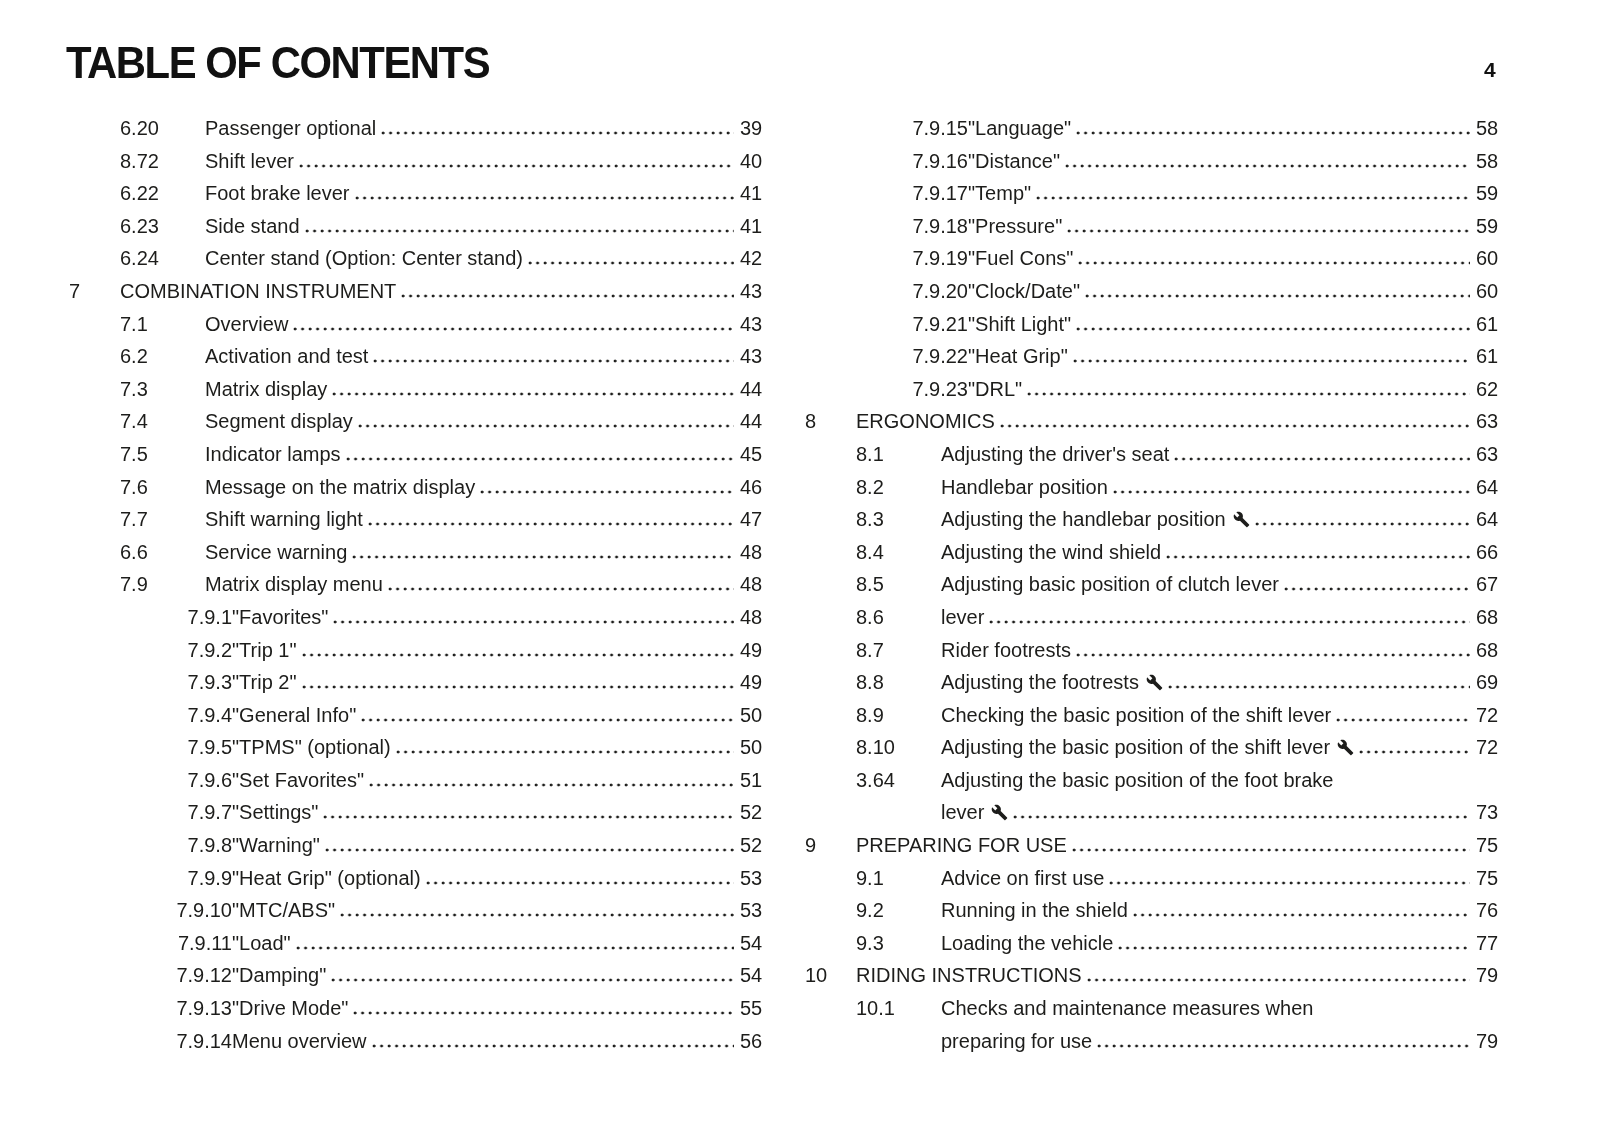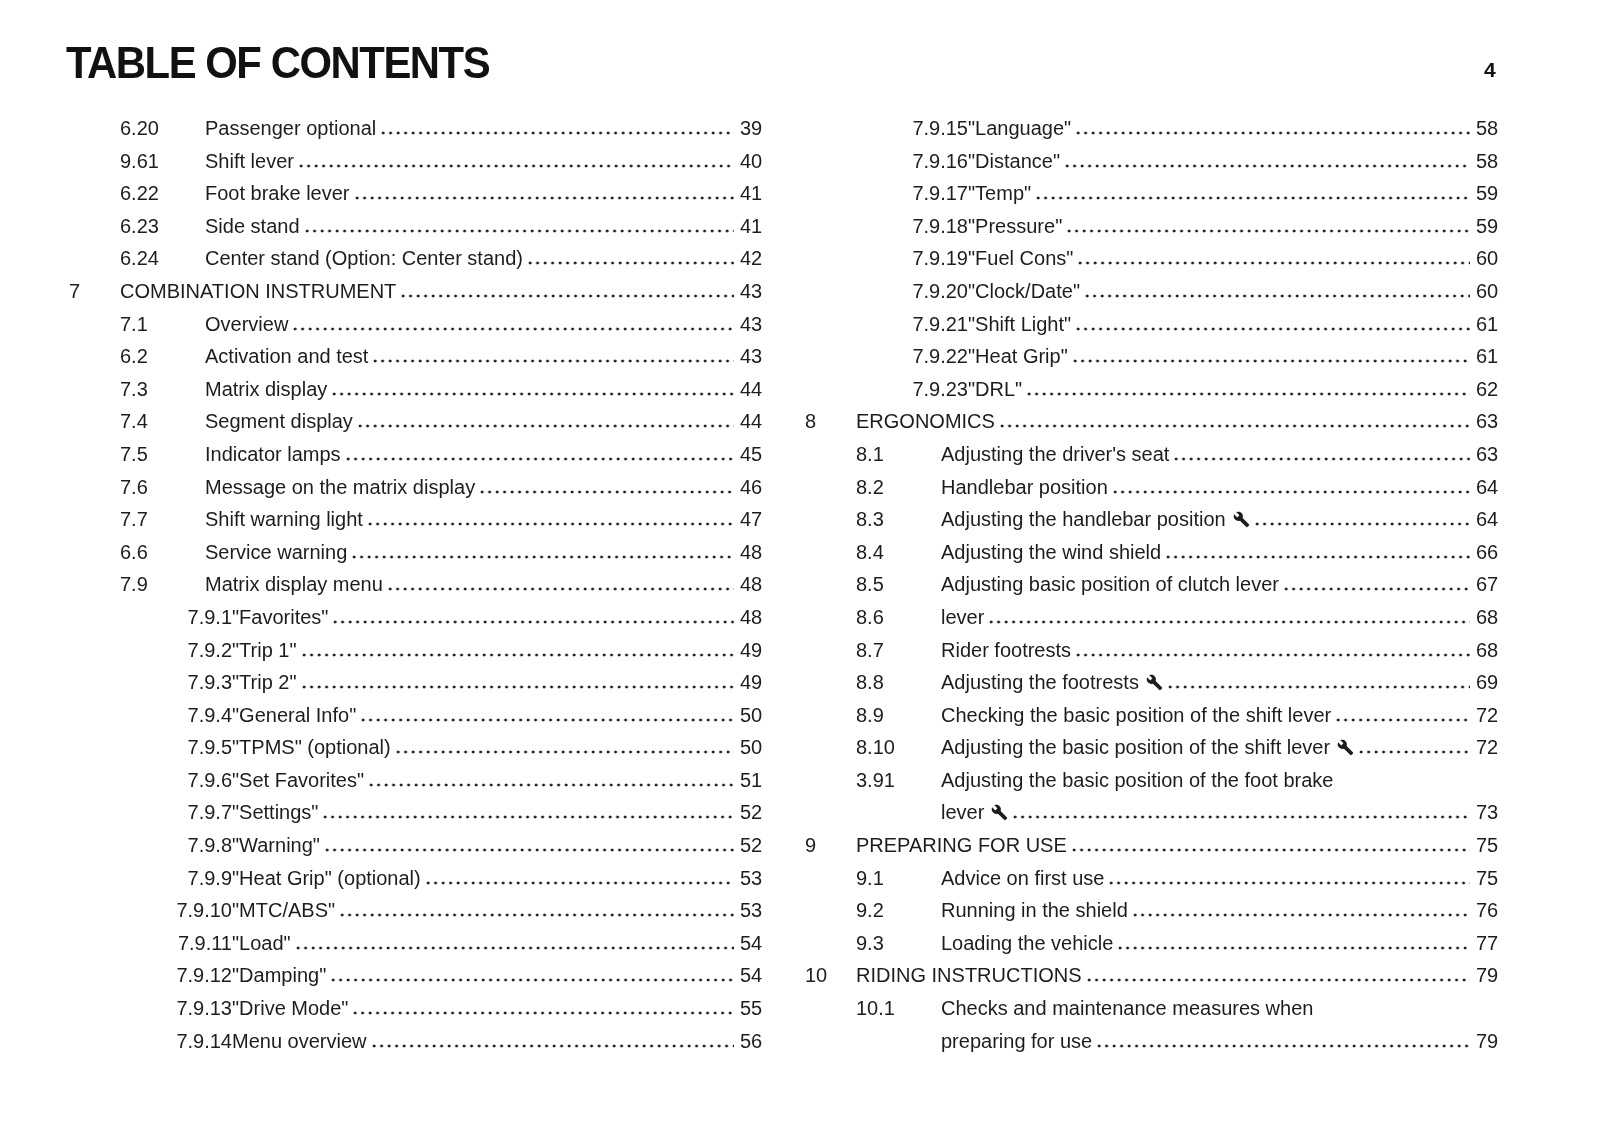--- a/index.html
+++ b/index.html
@@ -91,21 +91,21 @@
     <div class="entry-body">
       <div class="line-last">
         <span class="label">Passenger optional</span>
 
         <span class="leader"></span>
         <span class="pg">39</span>
       </div>
     </div>
   </div>
     <div class="row lvl2">
-    <span class="num">9.61</span>
+    <span class="num">8.72</span>
     <div class="entry-body">
       <div class="line-last">
         <span class="label">Shift lever</span>
 
         <span class="leader"></span>
         <span class="pg">40</span>
       </div>
     </div>
   </div>
     <div class="row lvl2">
@@ -633,21 +633,21 @@
             <svg viewBox="0 0 24 24">
               <path d="M22.7 19l-9.1-9.1c.9-2.3.4-5-1.5-6.9-2-2-5-2.4-7.4-1.3L9 6 6 9 1.6 4.7C.4 7.1.9 10.1 2.9 12.1c1.9 1.9 4.6 2.4 6.9 1.5l9.1 9.1c.4.4 1 .4 1.4 0l2.3-2.3c.5-.4.5-1.1.1-1.4z"></path>
             </svg>
           </span>
         <span class="leader"></span>
         <span class="pg">72</span>
       </div>
     </div>
   </div>
     <div class="row lvl2">
-    <span class="num">3.91</span>
+    <span class="num">3.64</span>
     <div class="entry-body">
       <div class="line-first">Adjusting the basic position of the foot brake</div>
         <div class="line-last">
         <span class="label">lever</span>
         <span class="wrench">
             <svg viewBox="0 0 24 24">
               <path d="M22.7 19l-9.1-9.1c.9-2.3.4-5-1.5-6.9-2-2-5-2.4-7.4-1.3L9 6 6 9 1.6 4.7C.4 7.1.9 10.1 2.9 12.1c1.9 1.9 4.6 2.4 6.9 1.5l9.1 9.1c.4.4 1 .4 1.4 0l2.3-2.3c.5-.4.5-1.1.1-1.4z"></path>
             </svg>
           </span>
         <span class="leader"></span>

